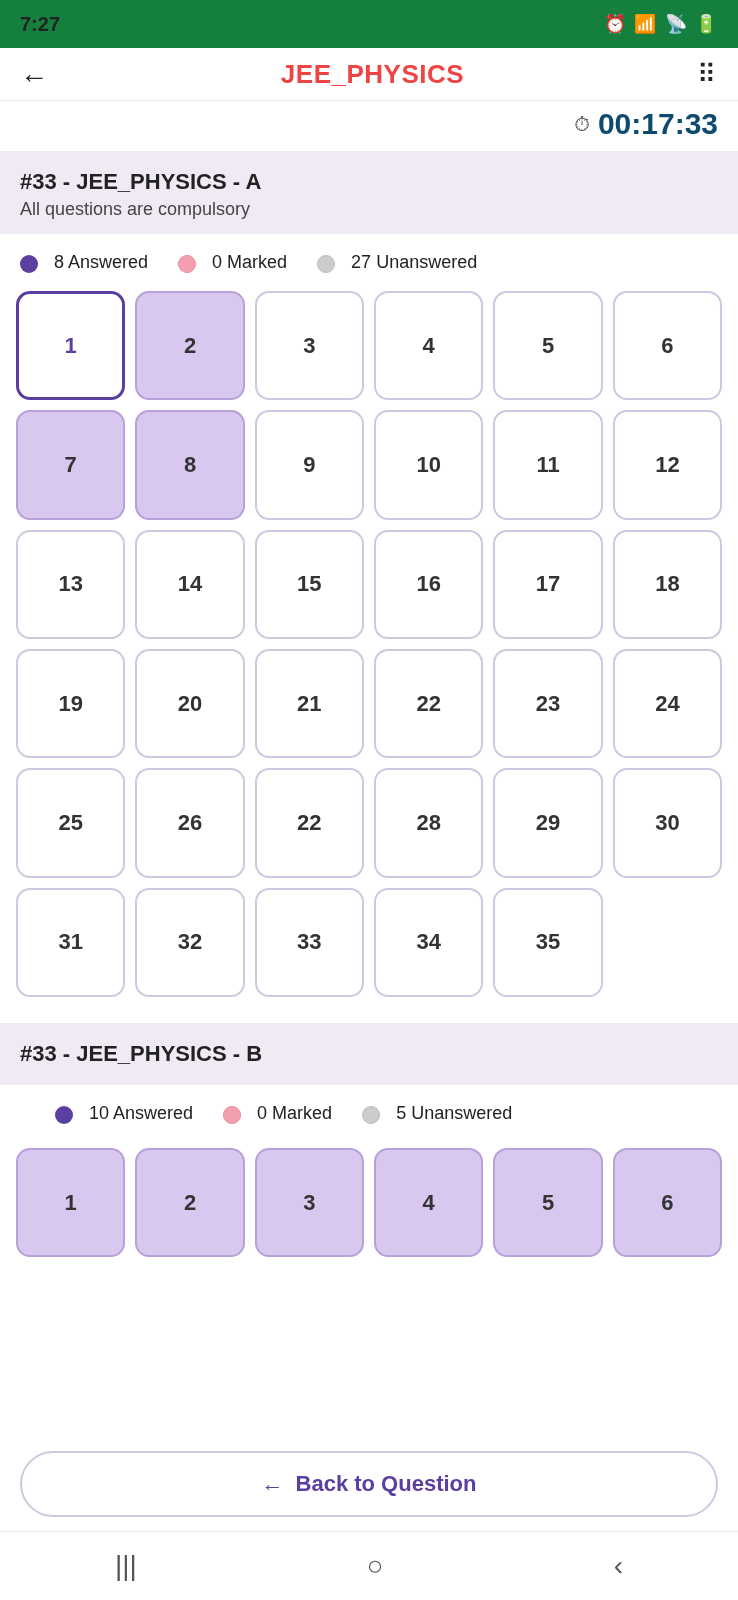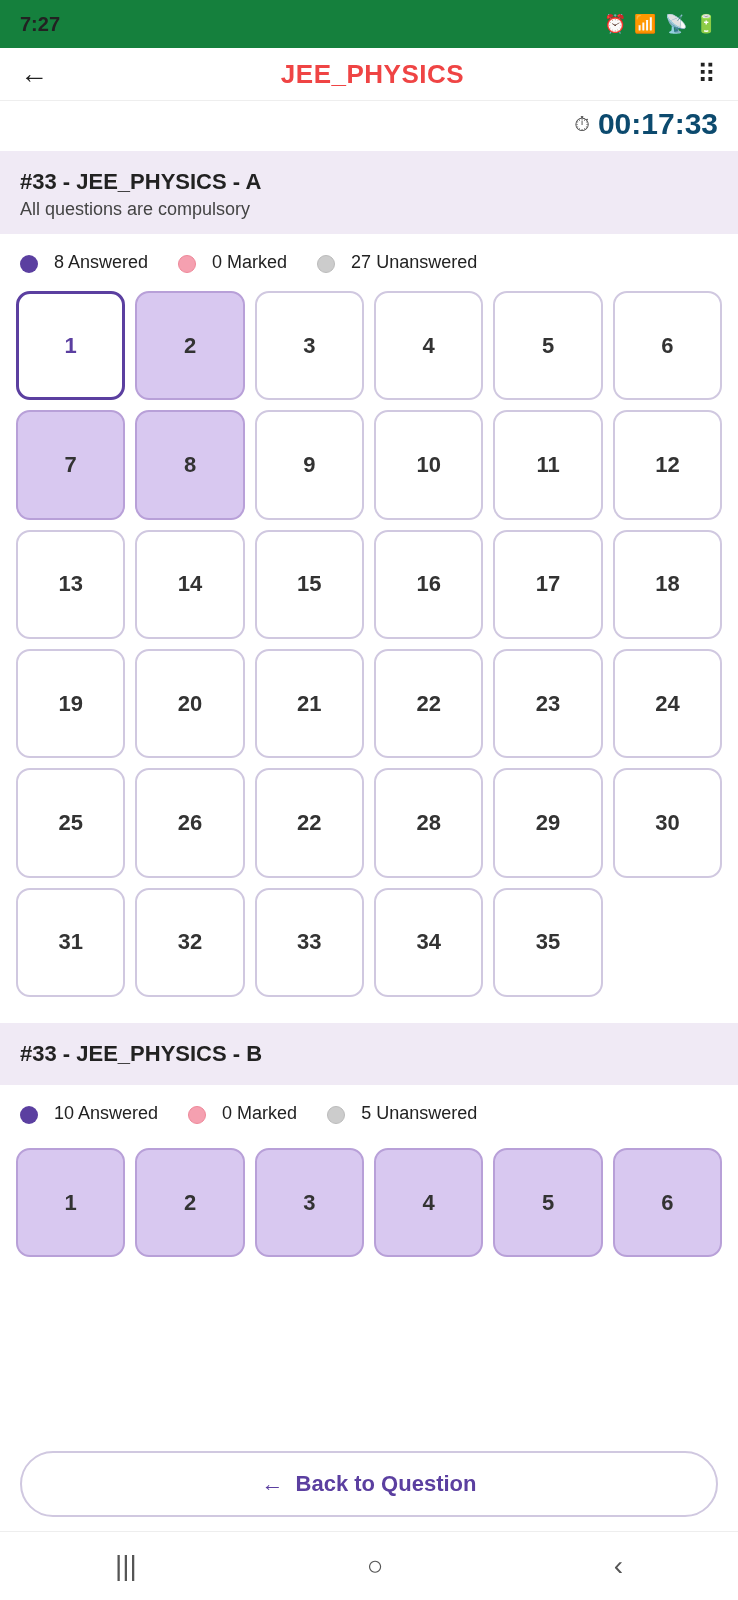--- a/index.html
+++ b/index.html
@@ -182,20 +182,21 @@
     }
     .nav-btn {
       font-size: 28px;
       color: #555;
       cursor: pointer;
       padding: 4px 20px;
     }
 
     .section-b-row {
       padding-bottom: 24px;
+      margin-left: 35px;
     }
   </style>
 </head>
 <body>
 
 <div class="status-bar">
   <span class="status-left">7:27</span>
   <div class="status-right">
     <span>⏰</span>
     <span>📶</span>

